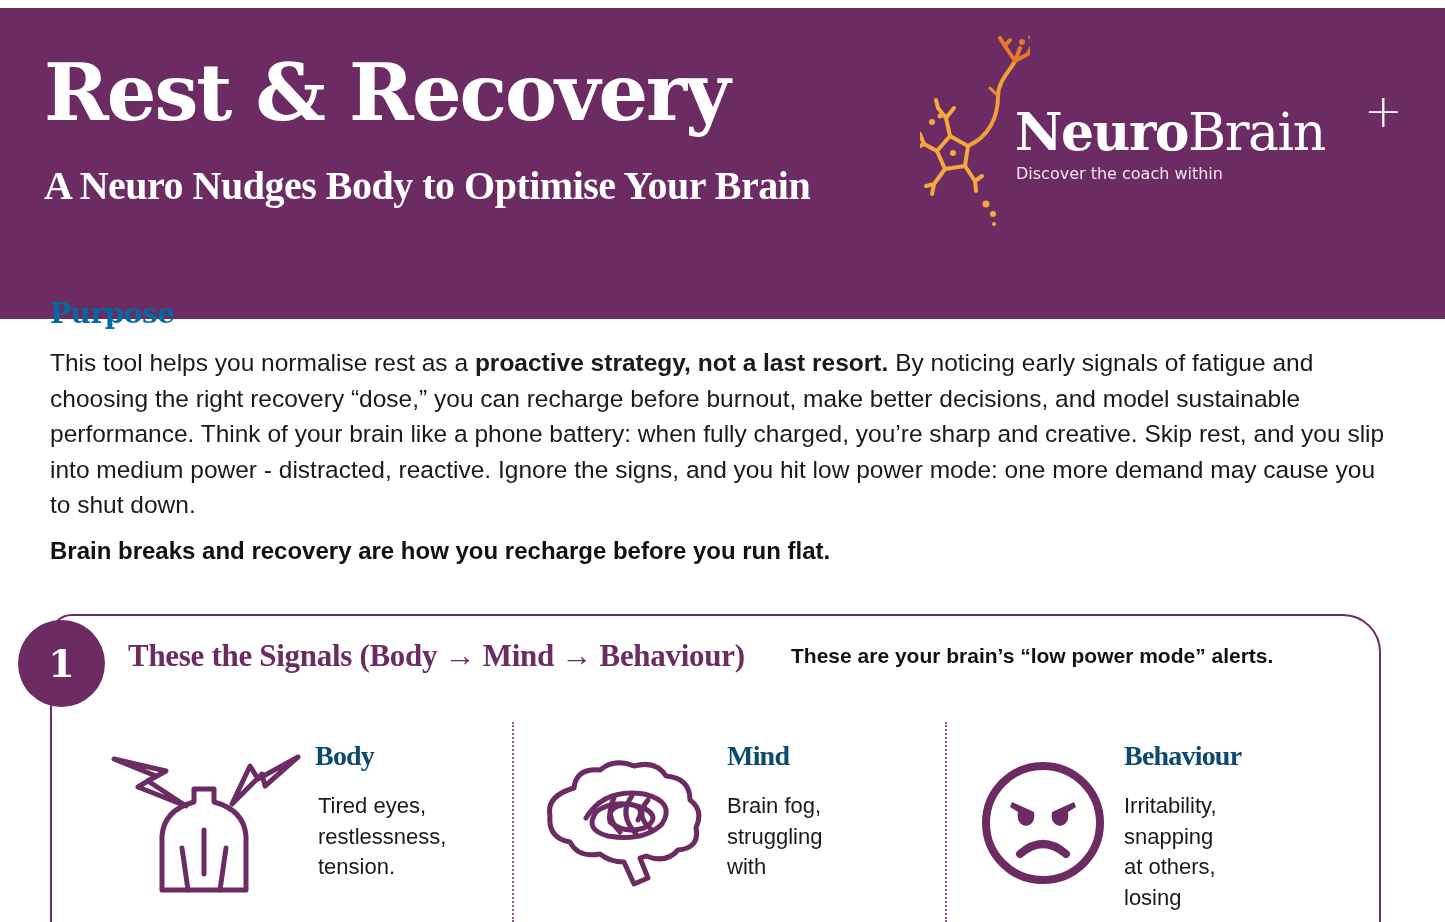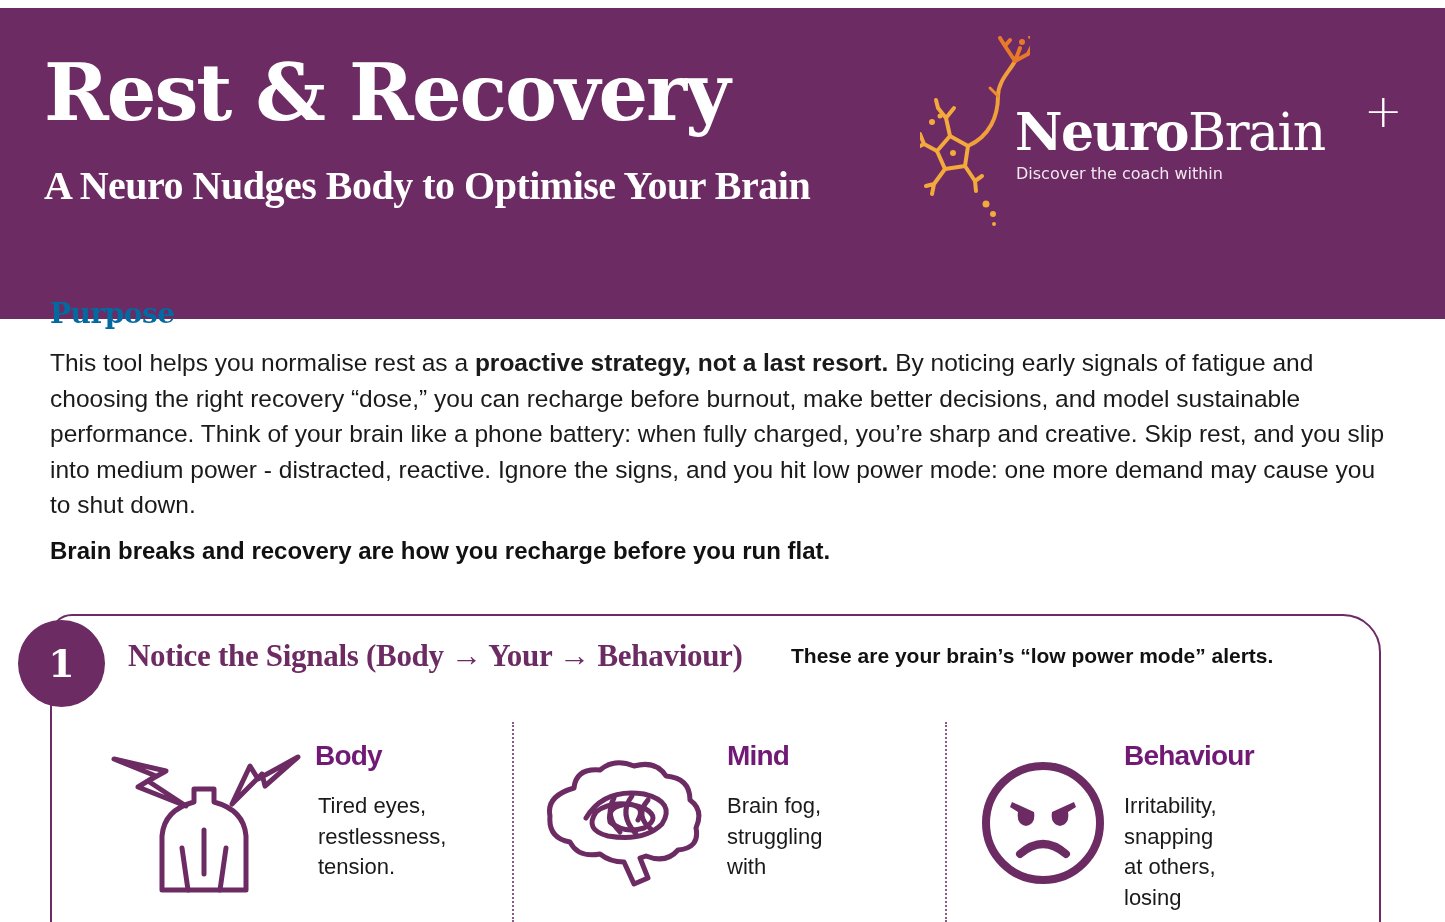--- a/index.html
+++ b/index.html
@@ -86,22 +86,22 @@
 
     .divider {
       position: absolute; top: 722px; height: 200px; width: 0;
       border-left: 2.5px dotted #8a5a84;
     }
 
     .signal { position: absolute; top: 740px; }
     .signal-icon { position: absolute; }
     .signal-title {
       position: absolute; white-space: nowrap;
-      font-family: Liberation Sans, sans-serif;
-      font-weight: bold; font-size: 28px; color: #701a75; letter-spacing: -0.8px;
+      font-family: Liberation Serif, serif;
+      font-weight: bold; font-size: 28px; color: #0c4a6e; letter-spacing: -0.8px;
     }
     .signal-text {
       position: absolute;
       font-family: "Liberation Sans", "DejaVu Sans", sans-serif;
       font-size: 22px; line-height: 30.5px; color: #1a1a1a; margin-top: 7px;
     }
   </style>
 </head>
 <body>
 
@@ -144,21 +144,21 @@
     <div class="logo-tagline">Discover the coach within</div>
   </div>
 </div>
 
 <div class="purpose-heading">Purpose</div>
 <div class="purpose-body"><span>This tool helps you normalise rest as a </span><b>proactive strategy, not a last resort.</b><span> By noticing early signals of fatigue and choosing the right recovery “dose,” you can recharge before burnout, make better decisions, and model sustainable performance.  Think of your brain like a phone battery: when fully charged, you’re sharp and creative. Skip rest, and you slip into medium power - distracted, reactive. Ignore the signs, and you hit low power mode: one more demand may cause you to shut down.</span></div>
 <div class="purpose-callout">Brain breaks and recovery are how you recharge before you run flat.</div>
 
 <div class="section-box"></div>
 <div class="step-circle">1</div>
-<div class="step-title">Notice the Signals (Body → Your → Behaviour)</div>
+<div class="step-title">These the Signals (Body → Mind → Behaviour)</div>
 <div class="step-note">These are your brain’s “low power mode” alerts.</div>
 
 <div class="divider" style="left:512px;"></div>
 <div class="divider" style="left:945px;"></div>
 
 <div class="signal" style="left:0;">
   <svg class="signal-icon" style="left:110px; top:12px;" width="195" height="145" viewBox="0 0 195 145">
     <g fill="none" stroke="#6c2b63" stroke-width="5" stroke-linejoin="round" stroke-linecap="round">
       <path d="M4 7 L 56 19 L 38 29 L 76 54 L 28 35 L 46 24 Z"></path>
       <path d="M188 5 L 155 34 L 152 22 L 122 52 L 140 14 L 148 27 Z"></path>

